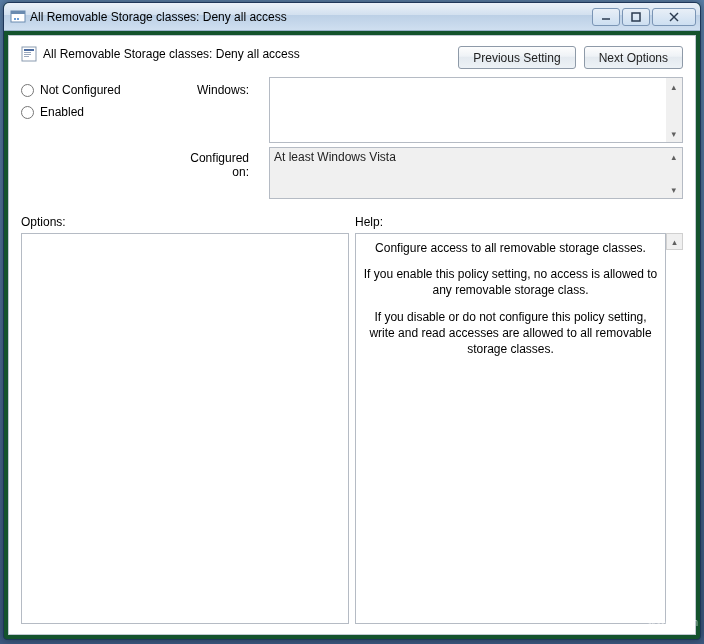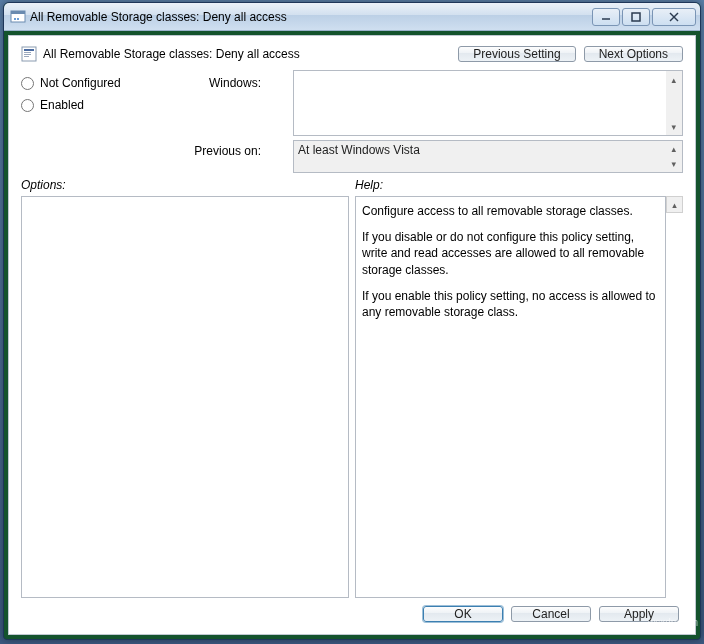--- a/index.html
+++ b/index.html
@@ -89,38 +89,38 @@
 }
 .header-title {
   font-size: 12px;
 }
 .nav-buttons {
   display: flex;
   gap: 8px;
 }
 .btn {
   min-width: 80px;
-  height: 16px;
+  height: 23px;
   padding: 0 14px;
   background: linear-gradient(to bottom, #fdfdfd 0%, #eef2f6 45%, #e3e9ef 46%, #edf2f6 100%);
   border: 1px solid #8e9aa8;
   border-radius: 3px;
   font-size: 12px;
   color: #222;
   display: flex; align-items: center; justify-content: center;
   cursor: default;
 }
 .btn.default {
   border-color: #3c7fb1;
   box-shadow: 0 0 0 1px rgba(60,127,177,0.5);
 }
 .config-row {
   display: flex;
-  gap: 32px;
-  margin-bottom: 0;
+  gap: 20px;
+  margin-bottom: 12px;
 }
 .radio-col {
   width: 130px;
   display: flex;
   flex-direction: column;
   gap: 8px;
   padding-top: 6px;
 }
 .radio-item {
   display: flex;
@@ -166,50 +166,51 @@
   flex-direction: column;
   justify-content: space-between;
 }
 .scroll-arrow {
   height: 17px;
   display: flex; align-items: center; justify-content: center;
   color: #606060;
   font-size: 9px;
 }
 .comment-box { height: 66px; margin-bottom: 4px; }
-.supported-box { height: 33px; background: #f0f0f0; }
+.supported-box { height: 52px; background: #f0f0f0; }
 .supported-box textarea { background: #f0f0f0; color: #222; }
 .lower {
   flex: 1;
   display: flex;
   gap: 6px;
   margin-top: 4px;
   min-height: 0;
 }
 .panel {
   flex: 1;
   display: flex;
   flex-direction: column;
   min-height: 0;
 }
-.panel-label { height: 18px; font-style: italic; }
+.panel-label { height: 18px; }
 .panel-body {
   flex: 1;
   border: 1px solid #b5bbc4;
   background: #fff;
   overflow: hidden;
   position: relative;
   padding: 6px;
   font-size: 12px;
   line-height: 1.35;
 }
 .help-wrap {
   display: flex;
   flex: 1;
   min-height: 0;
+  text-align: center;
 }
 .help-text p { margin-bottom: 10px; }
 .help-scroll {
   width: 17px;
   background: #fff;
   display: flex;
   flex-direction: column;
 }
 .help-scroll .scroll-arrow {
   background: #f0f0f0;
@@ -291,21 +292,21 @@
           <span>Not Configured</span>
         </label>
         <label class="radio-item">
           <input type="radio" name="state" style="">
           <span>Enabled</span>
         </label>
       </div>
 
       <div class="labels-col">
         <div class="lbl-comment">Windows:</div>
-        <div class="lbl-supported">Previous on:</div>
+        <div class="lbl-supported">Configured on:</div>
       </div>
 
       <div class="fields-col">
         <div class="textarea-wrap comment-box">
           <textarea style=""></textarea>
           <div class="scroll-stub">
             <div class="scroll-arrow">▴</div>
             <div class="scroll-arrow">▾</div>
           </div>
         </div>
@@ -322,32 +323,27 @@
     <div class="lower">
       <div class="panel">
         <div class="panel-label">Options:</div>
         <div class="panel-body"></div>
       </div>
       <div class="panel">
         <div class="panel-label">Help:</div>
         <div class="help-wrap">
           <div class="panel-body help-text">
             <p>Configure access to all removable storage classes.</p>
+            <p>If you enable this policy setting, no access is allowed to any removable storage class.</p>
             <p>If you disable or do not configure this policy setting, write and read accesses are allowed to all removable storage classes.</p>
-            <p>If you enable this policy setting, no access is allowed to any removable storage class.</p>
           </div>
           <div class="help-scroll">
             <div class="scroll-arrow">▴</div>
           </div>
         </div>
       </div>
     </div>
 
-    <div class="footer">
-      <div class="btn default">OK</div>
-      <div class="btn">Cancel</div>
-      <div class="btn">Apply</div>
-    </div>
 
   </div>
 </div>
 
 <div class="watermark">wsxdn.com</div>
 
 </body></html>

